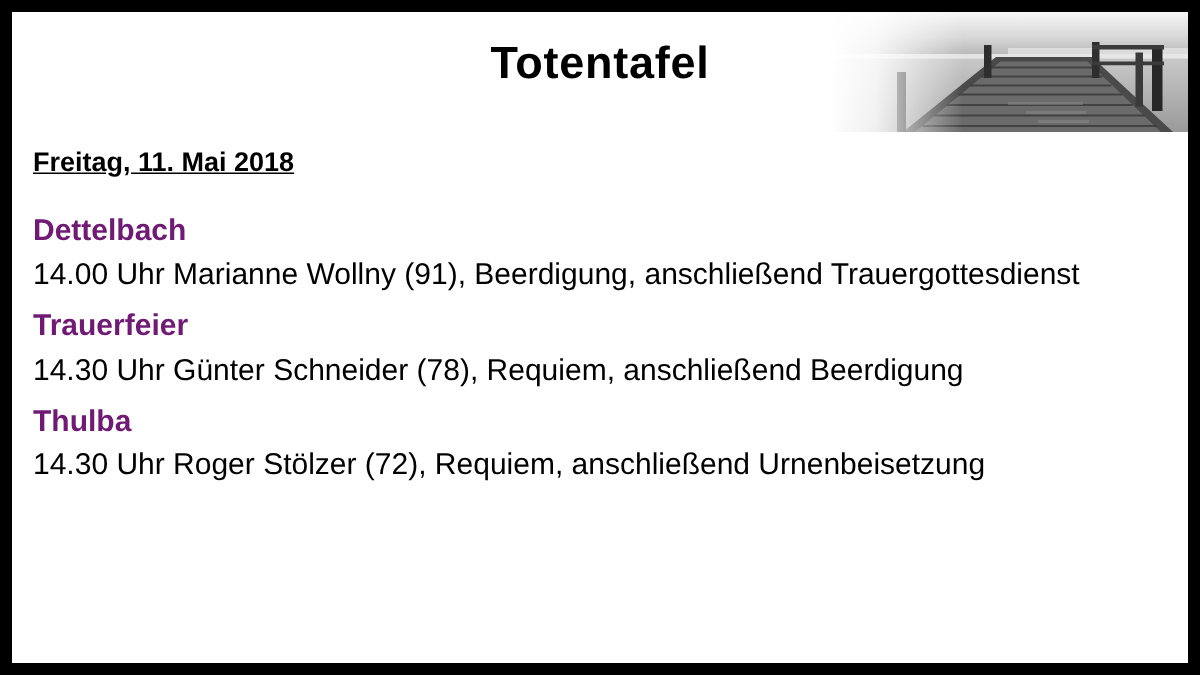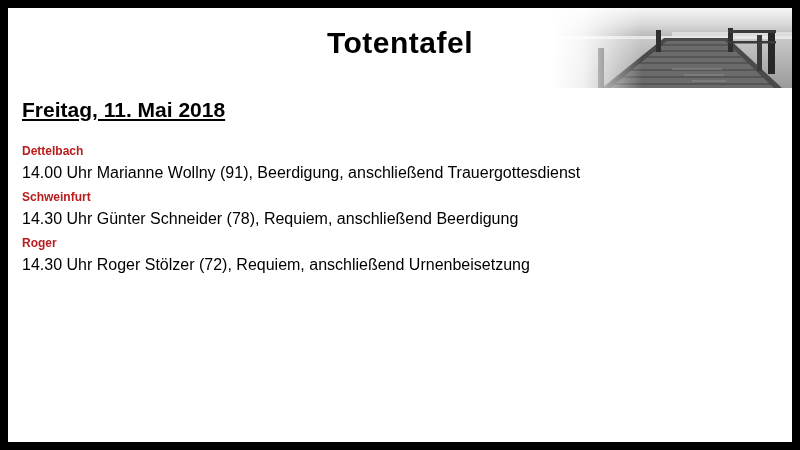--- a/index.html
+++ b/index.html
@@ -71,39 +71,39 @@
     position: absolute;
     left: 0;
     top: 0;
   }
   
   .content {
     padding: 0 14px;
     box-sizing: border-box;
   }
   .date-line {
-    font-size: 21px;
+    font-size: 18px;
     font-weight: bold;
     color: #000000;
     text-decoration: underline;
     margin: 10px 0 16px 0;
     display: inline-block;
   }
   .section {
     margin-bottom: 1px;
   }
   .place {
-    font-size: 12px;
+    font-size: 20px;
     font-weight: bold;
-    color: #b91c1c;
+    color: #701a75;
     line-height: 1.42;
     margin: 5px 0 0 0;
   }
   .entry {
-    font-size: 16px;
+    font-size: 20px;
     color: #000000;
     line-height: 1.45;
     margin: 1px 0 2px 0;
     white-space: pre-wrap;
   }
 </style>
 </head>
 <body>
 
 <div class="page">
@@ -166,31 +166,31 @@
       <div class="date-line">Freitag, 11. Mai 2018</div>
 
       <div>
 
         <div class="section">
           <div class="place">Dettelbach</div>
           <div class="entry">14.00 Uhr Marianne Wollny (91), Beerdigung, anschließend Trauergottesdienst</div>
         </div>
 
         <div class="section">
-          <div class="place">Schweinfurt</div>
+          <div class="place">Trauerfeier</div>
           <div class="entry">14.30 Uhr Günter Schneider (78), Requiem, anschließend Beerdigung</div>
         </div>
 
 
         <div class="section">
         </div>
 
 
         <div class="section">
-          <div class="place">Roger</div>
+          <div class="place">Thulba</div>
           <div class="entry">14.30 Uhr Roger Stölzer (72), Requiem, anschließend Urnenbeisetzung</div>
         </div>
 
       </div>
 
       
     </div>
 
   </div>
 </div>

